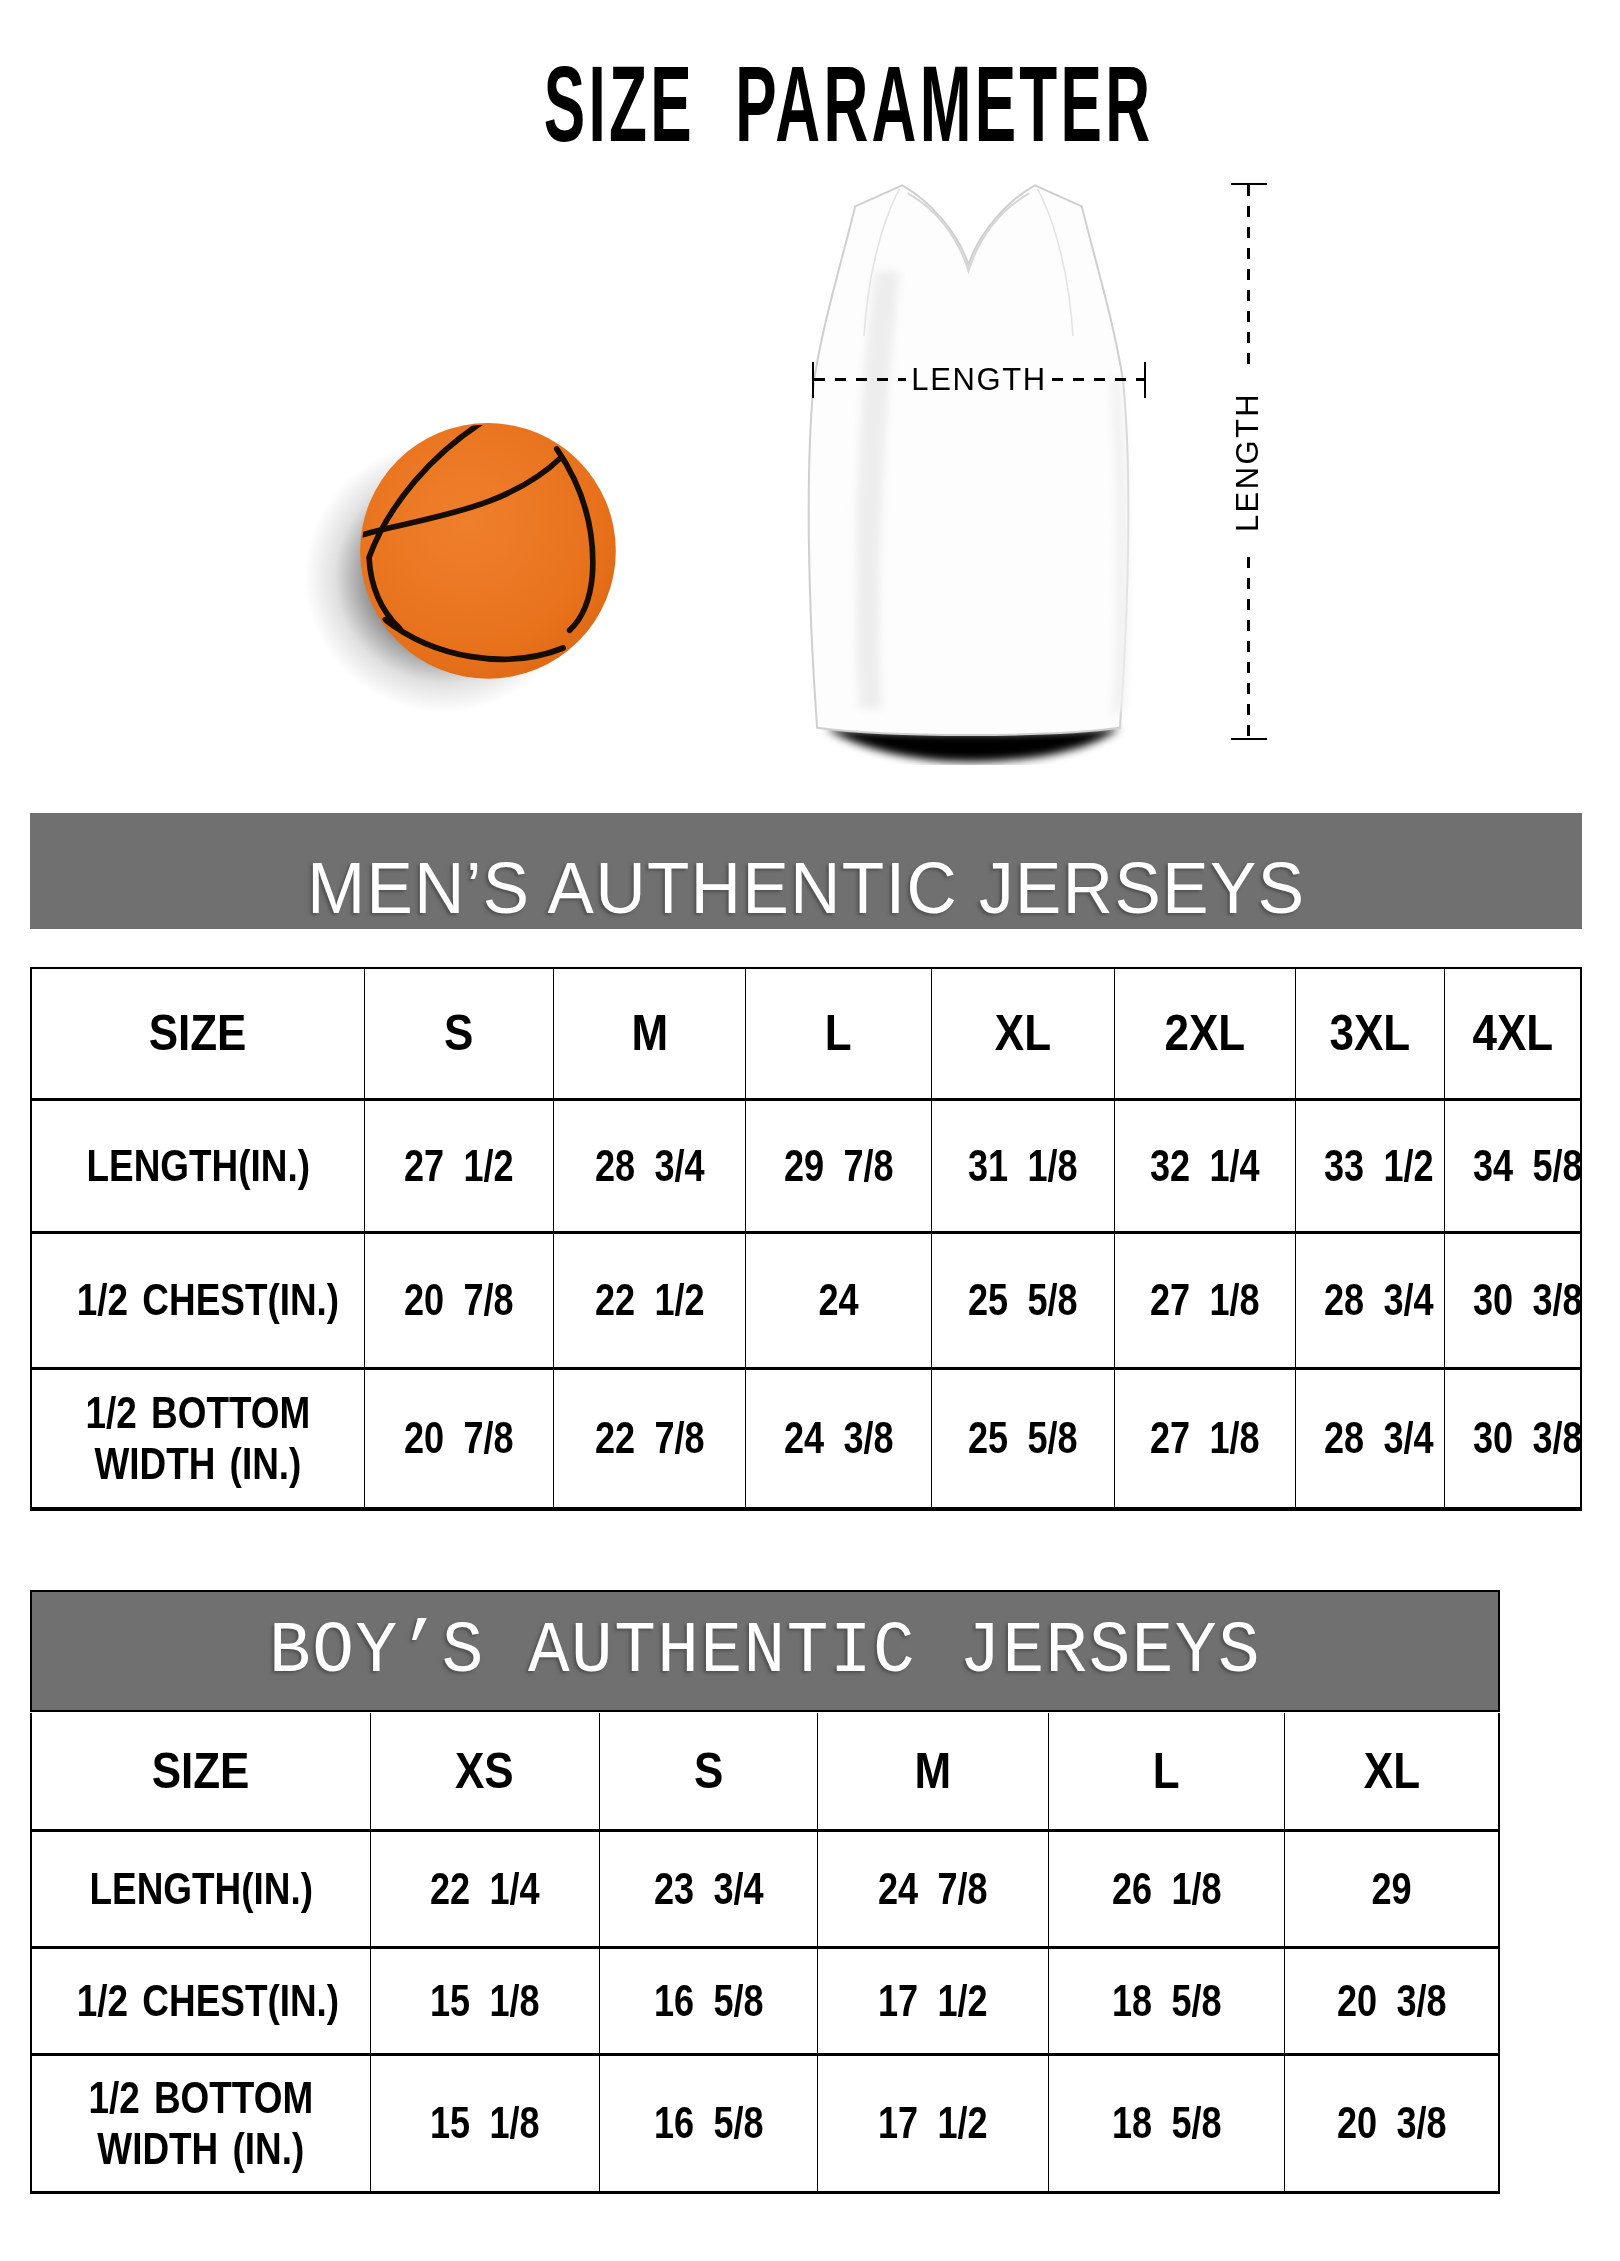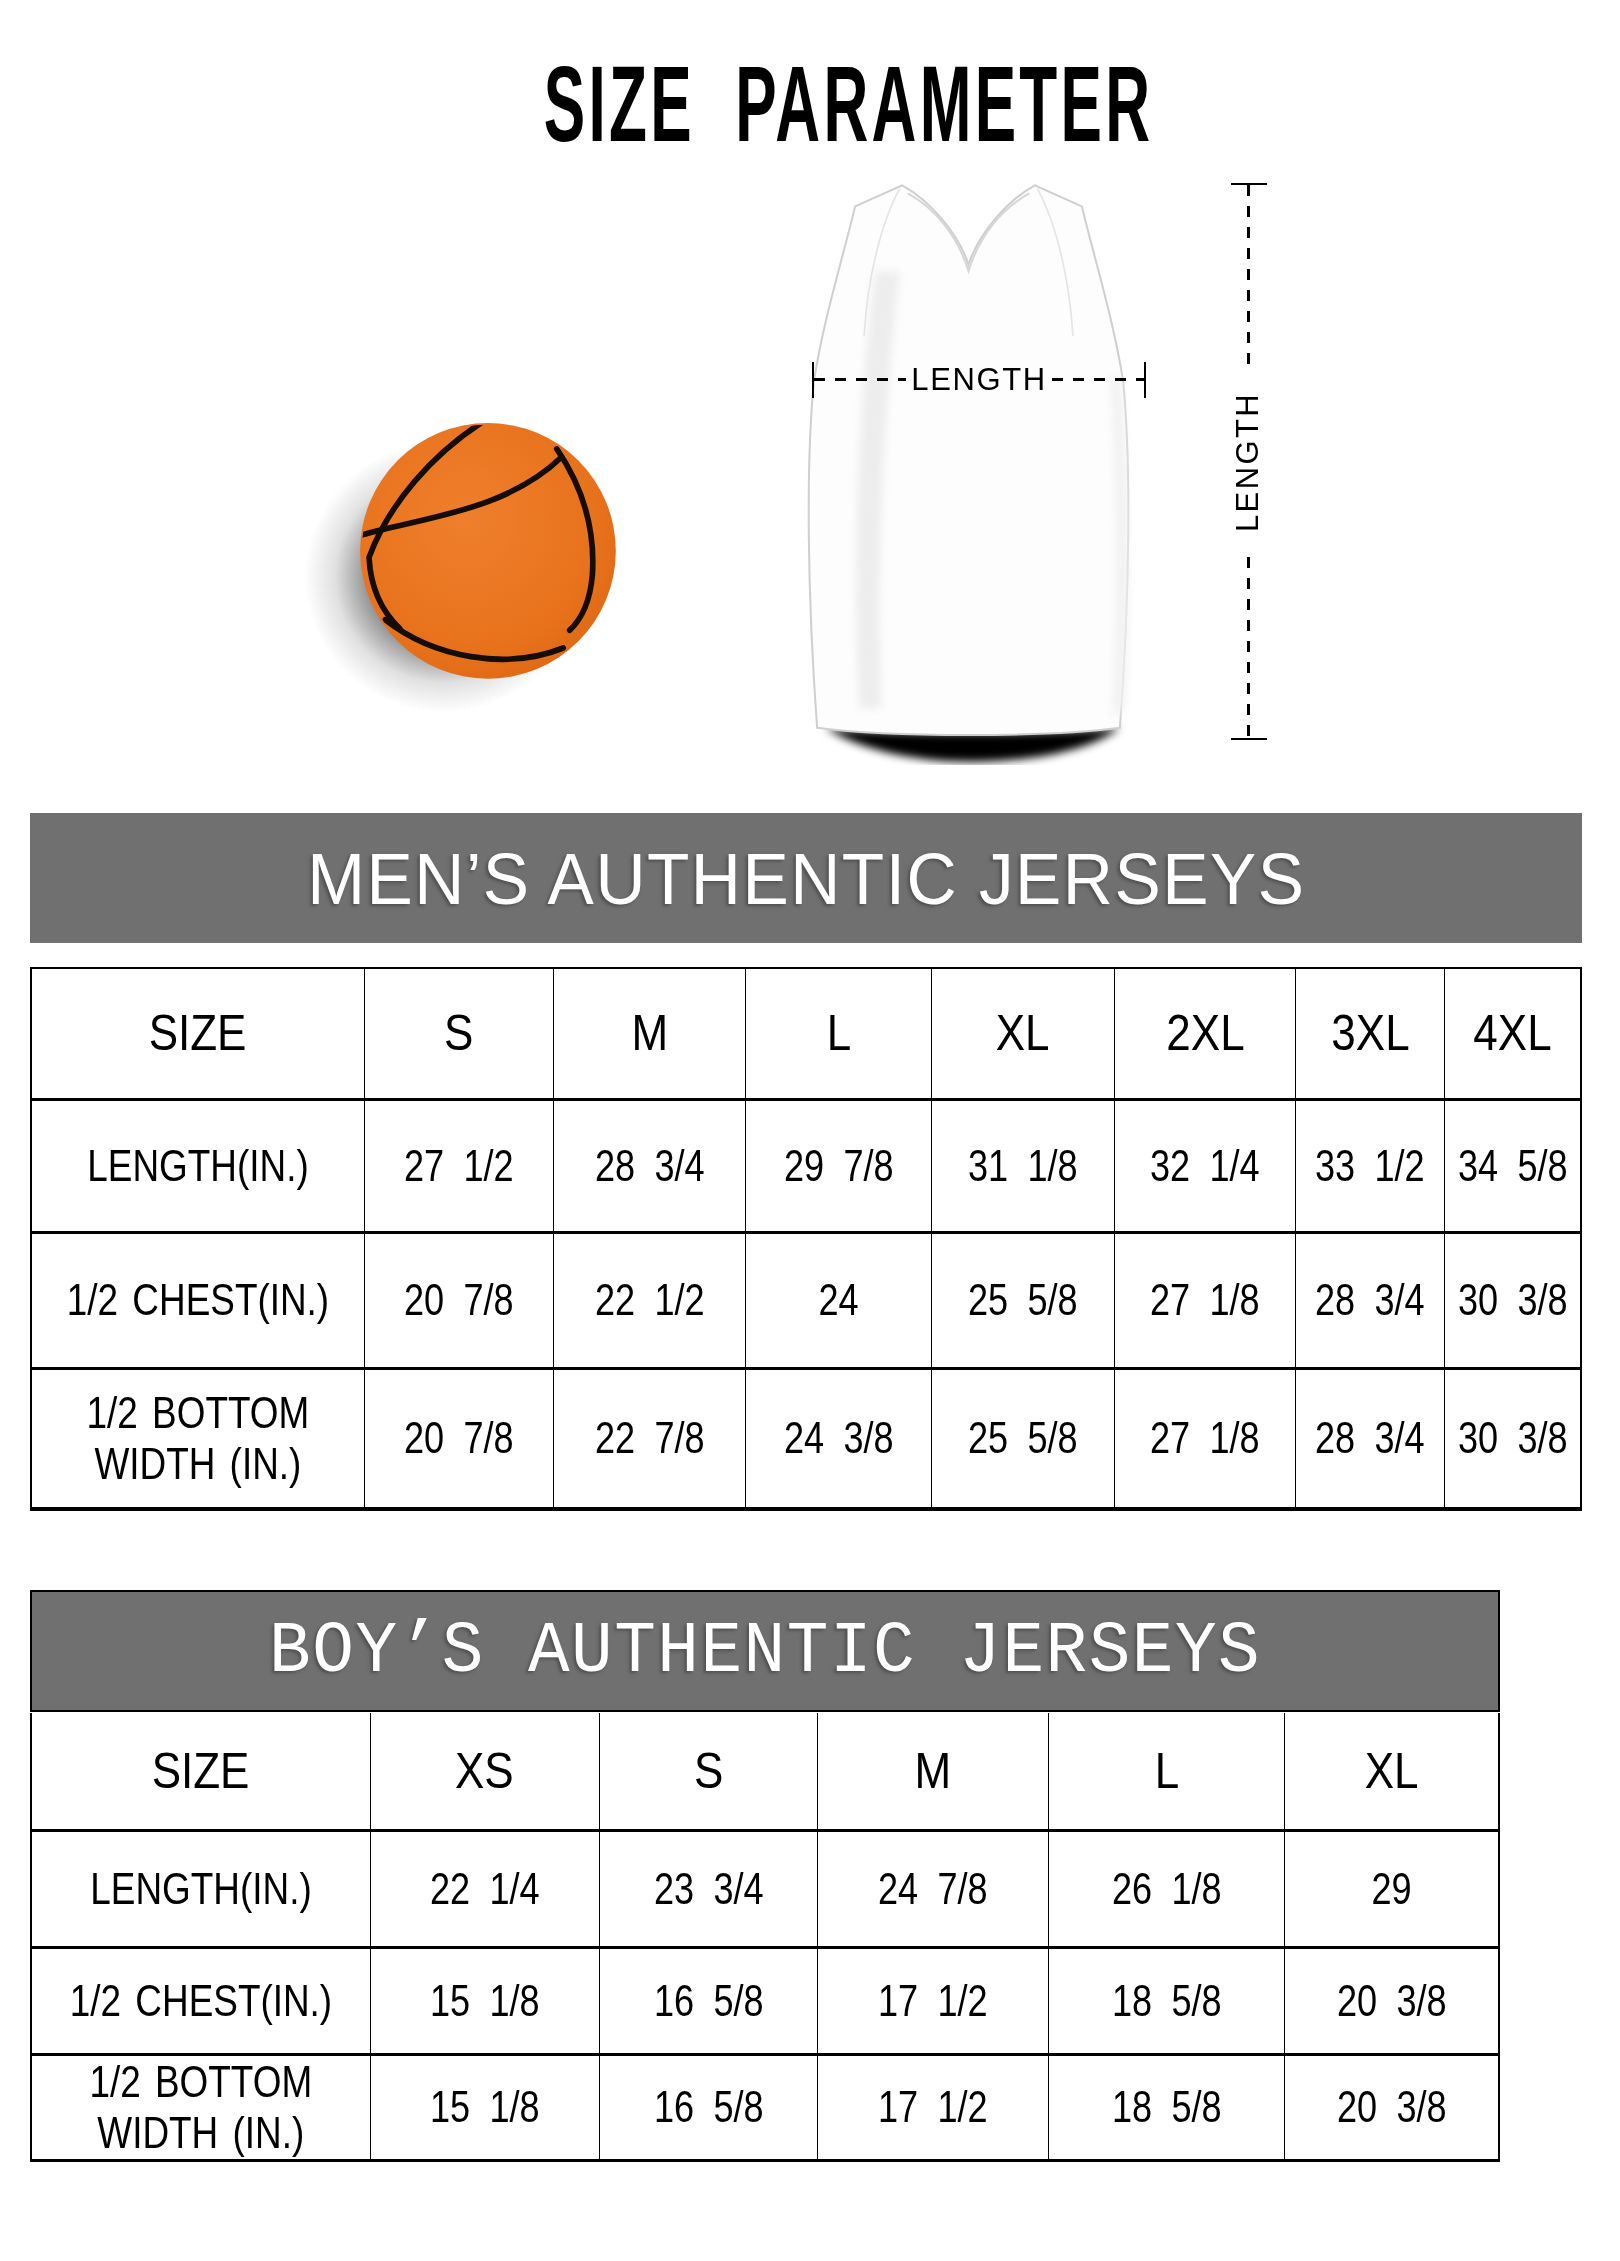--- a/index.html
+++ b/index.html
@@ -25,33 +25,33 @@
   .length-anno{position:absolute;left:1230px;top:183px;width:37px;height:557px;
                display:flex;flex-direction:column;align-items:center;}
   .vdash{width:2.4px;background:repeating-linear-gradient(180deg,#000 0 11.3px,transparent 11.3px 21px);flex:1;}
   .vcap{height:2.4px;width:36px;background:#000;flex:0 0 2.4px;}
   .vtext-wrap{height:190px;display:flex;align-items:center;justify-content:center;flex:0 0 190px;}
   .vtext{display:inline-block;transform:rotate(-90deg);font-size:31px;letter-spacing:2.4px;white-space:nowrap;}
 
   
   .band{position:absolute;box-sizing:border-box;background:#707070;
         display:flex;align-items:center;justify-content:center;}
-  .band-mens{left:30px;top:813px;width:1552px;height:130px;}
+  .band-mens{left:30px;top:813px;width:1552px;height:116px;align-items:flex-end;}
   .band-boys{left:30px;top:1590px;width:1470px;height:122px;border:2.4px solid #000;font-family:Liberation Mono, monospace;}
   .band-text{display:inline-block;color:#fff;font-size:73px;letter-spacing:1.6px;white-space:nowrap;
              transform:scaleX(0.95);transform-origin:center;
              text-shadow:-2.4px 2.4px 3.2px rgba(55,55,55,0.55);}
 
   
   table.size-table{position:absolute;border-collapse:collapse;table-layout:fixed;
                    box-sizing:border-box;background:#fff;}
   .mens-table{left:30px;top:967px;width:1552px;border:2.4px solid #000;border-bottom-width:4px;}
   .boys-table{left:30px;top:1713px;width:1470px;border:2.4px solid #000;border-top:none;border-bottom-width:3.2px;}
   table.size-table td,table.size-table th{border-left:1.6px solid #000;border-top:3.2px solid #000;
-       padding:0;text-align:center;vertical-align:middle;font-weight:400;}
+       padding:16px;text-align:center;vertical-align:middle;font-weight:700;}
   table.size-table td:first-child,table.size-table th:first-child{border-left:none;}
   table.size-table tr:first-child td,table.size-table tr:first-child th{border-top:none;}
 
   .mens-table tr.r-head{height:131px;} .mens-table tr.r-1{height:133px;}
   .mens-table tr.r-2{height:136px;}   .mens-table tr.r-3{height:141px;}
   .boys-table tr.r-head{height:117px;} .boys-table tr.r-1{height:117px;}
   .boys-table tr.r-2{height:107px;}    .boys-table tr.r-3{height:102px;}
 
   .cnd{display:inline-block;transform:scaleX(0.82);transform-origin:center;white-space:nowrap;}
   .hd{font-size:50px;transform:scaleX(0.88);}

